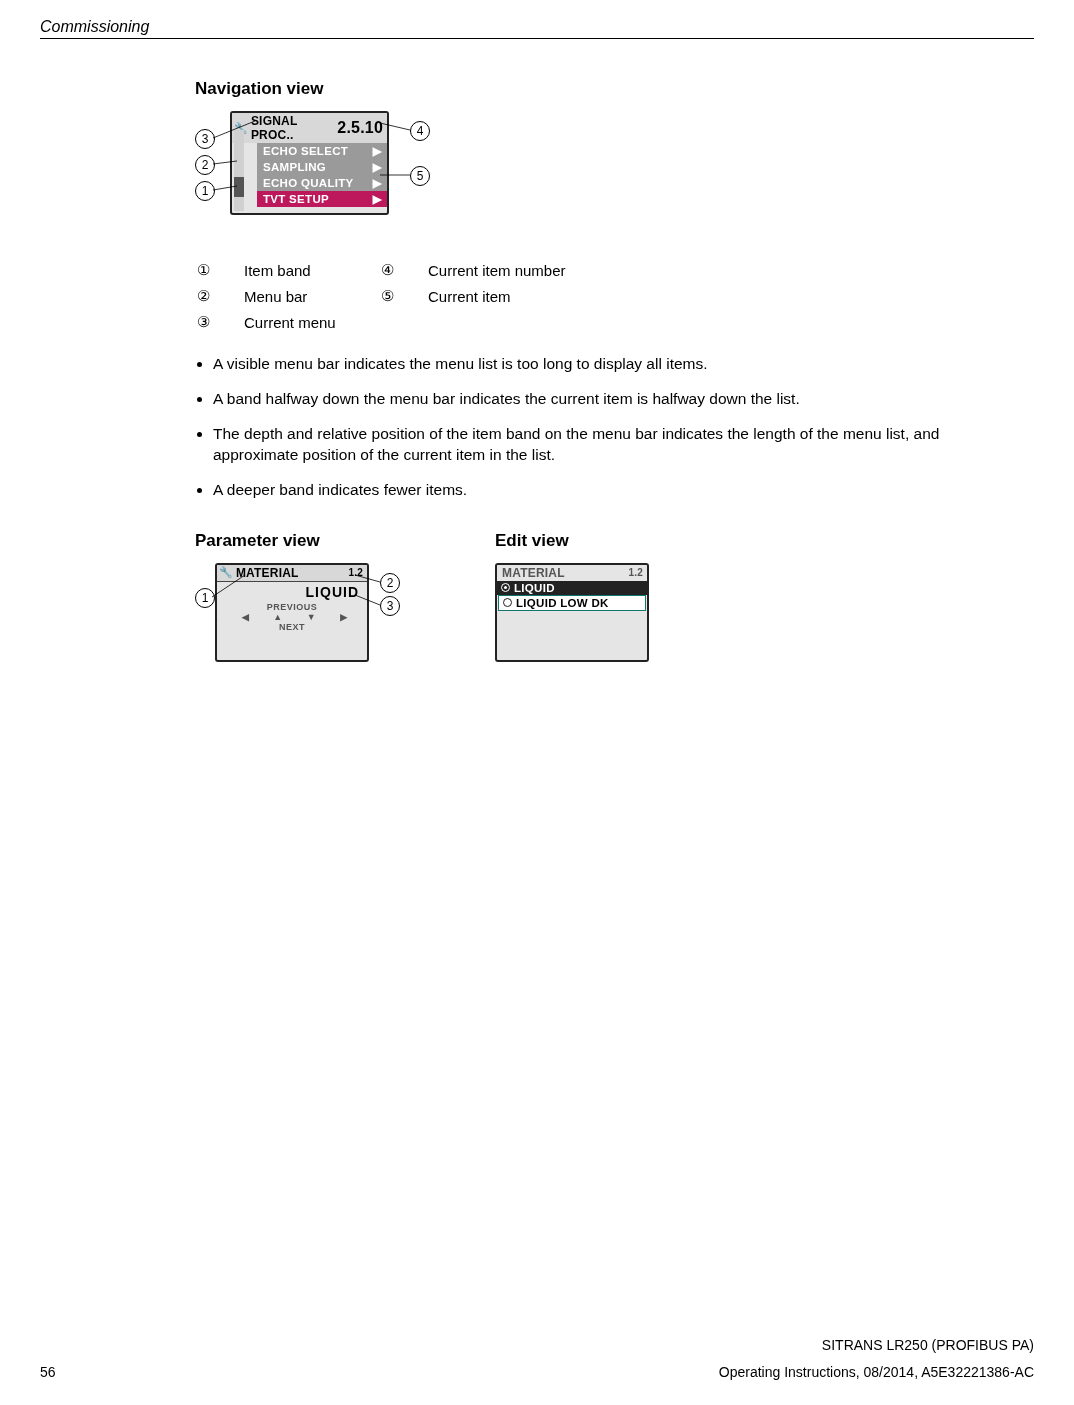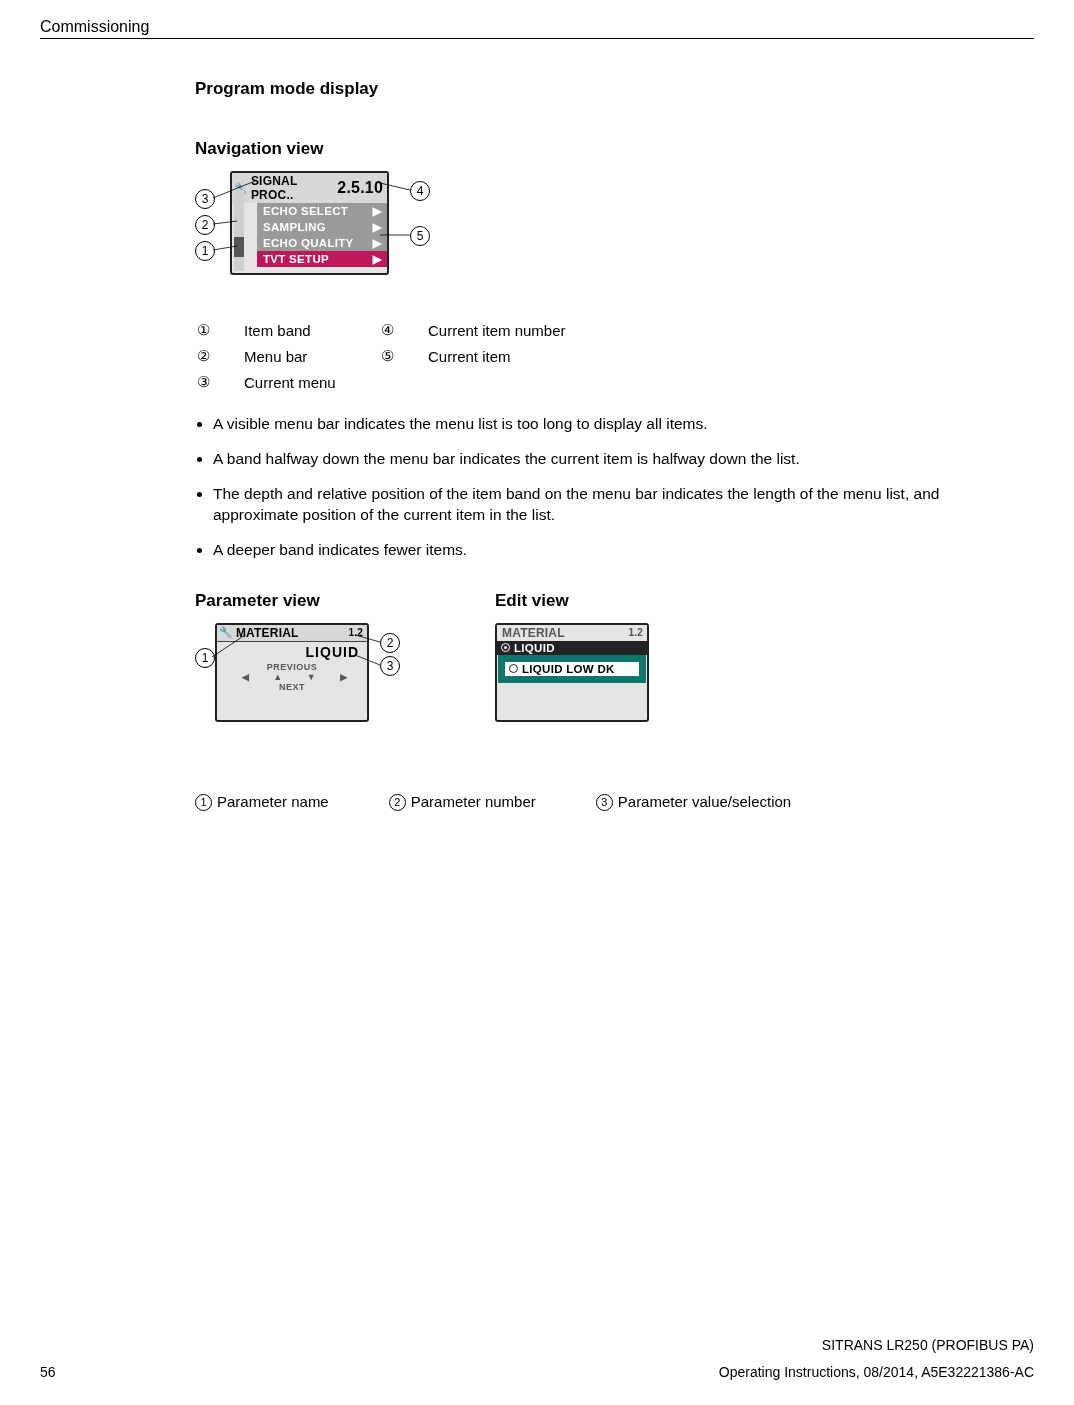--- a/index.html
+++ b/index.html
@@ -10,20 +10,21 @@
     padding: 0;
     width: 1074px;
   }
   .page {
     padding: 18px 40px 30px 40px;
     box-sizing: border-box;
     position: relative;
     min-height: 1405px;
   }
   .hdr-chapter {
+    font-style: italic;
     font-size: 16px;
     margin-bottom: 2px;
   }
   .hdr-section {
     font-style: italic;
     font-size: 16px;
     margin-bottom: 2px;
   }
   .hr {
     border: none;
@@ -201,21 +202,20 @@
   svg.callout-line { position: absolute; top: 0; left: 0; pointer-events: none; }
 </style>
 </head>
 <body>
 
 <div class="page">
   <div class="hdr-chapter">Commissioning</div>
   <hr class="hr">
 
   <div class="content">
-    <div class="h-bold">Program mode display</div>
 
     <div class="h-sub">Navigation view</div>
 
     <div class="nav-diagram">
 
       <div class="lcd-frame" style="position:absolute; left:35px; top:0; width:155px; height:100px;">
         <div class="lcd-title-row">
           <span class="icon">🔧</span>
           <span style="flex:1; text-align:left; padding-left:3px;">SIGNAL PROC..</span>
           <span style="font-size:16px;">2.5.10</span>
@@ -327,33 +327,28 @@
         <div class="h-sub">Edit view</div>
         <div class="lcd-frame" style="width:150px; height:95px;">
           <div class="lcd-title-row" style="background:#e5e5e5; color:#555;">
             <span style="flex:1; padding-left:3px;">MATERIAL</span>
             <span style="font-size:10px;">1.2</span>
           </div>
           <div class="edit-row edit-sel">
             <span class="radio-sel"></span>
             <span>LIQUID</span>
           </div>
-          <div class="edit-row" style="background:#fff; border:7px solid #0f766e; margin:0 1px;">
+          <div class="edit-row" style="background:#fff; border:1px solid #0f766e; margin:0 1px;">
             <span class="radio-un"></span>
             <span>LIQUID LOW DK</span>
           </div>
         </div>
       </div>
     </div>
 
-    <div class="legend-row">
-      <span><span class="small-circle">1</span><span>Parameter name</span></span>
-      <span><span class="small-circle">2</span><span>Parameter number</span></span>
-      <span><span class="small-circle">3</span><span>Parameter value/selection</span></span>
-    </div>
   </div>
 
   <div class="footer">
     <div class="footer-right">SITRANS LR250 (PROFIBUS PA)</div>
     <div class="footer-row">
       <span>56</span>
       <span>Operating Instructions, 08/2014, A5E32221386-AC</span>
     </div>
   </div>
 </div>

